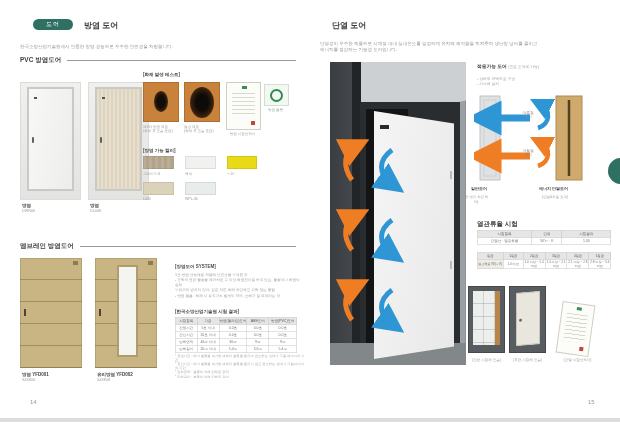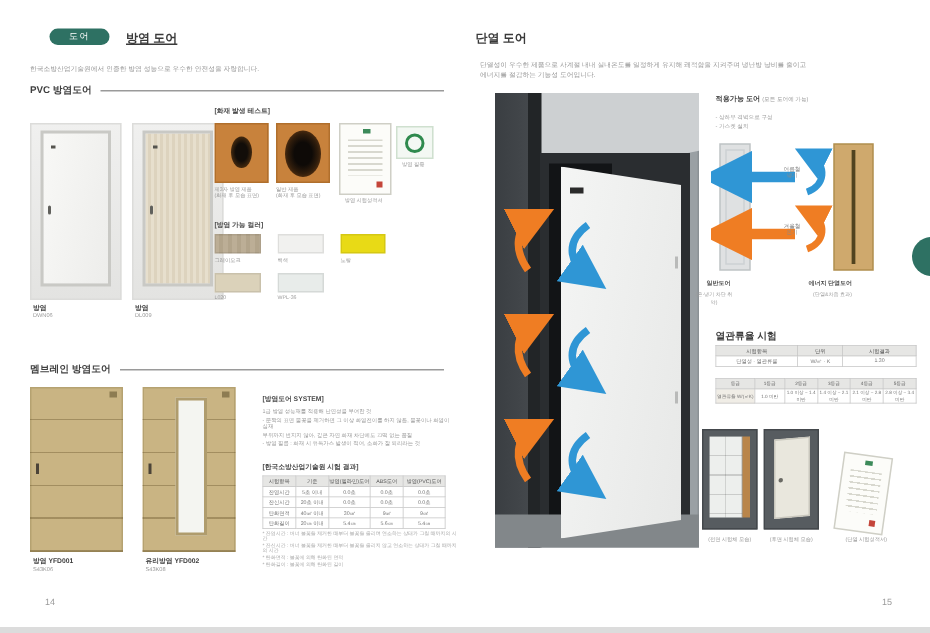--- a/index.html
+++ b/index.html
@@ -41,21 +41,21 @@
   .dtab th{background:#e6e6e4;color:#555;}
   .photo{background:#9aa0a4;overflow:hidden;box-shadow:inset 0 0 0 1px #8b9195;}
   .tab-circle{width:26px;height:26px;border-radius:50%;background:#2e7163;}
   .tphoto{background:#575c60;overflow:hidden;box-shadow:inset 0 0 0 1px #44484c;}
   .notes div{margin-bottom:2px;}
 </style>
 </head>
 <body>
 
 <div class="abs pill" style="left:33px;top:19px;width:40px;height:11px;">도어</div>
-<div class="abs h1" style="left:84px;top:20px;text-decoration:underline;">방염 도어</div>
+<div class="abs h1" style="left:84px;top:20px;">방염 도어</div>
 <div class="sc" style="left:20px;top:43px;width:560px;font-size:9px;color:#979797;">한국소방산업기술원에서 인증한 방염 성능으로 우수한 안전성을 자랑합니다.</div>
 
 <div class="abs sechead" style="left:20px;top:56px;width:276px;">
   <span class="t">PVC 방염도어</span>
   <span class="rule"></span>
 </div>
 
 <div class="abs doorimg" style="left:20px;top:82px;width:61px;height:118px;">
   <div class="leaf white">
     <span class="dot"></span>
@@ -181,21 +181,21 @@
   </tbody>
     </table>
 </div>
 <div class="sc notes" style="left:175px;top:354px;width:260px;font-size:6.6px;color:#a8a8a8;line-height:7px;">
   <div>* 잔염시간 : 버너 불꽃을 제거한 때부터 불꽃을 올리며 연소하는 상태가 그칠 때까지의 시간</div>
   <div>* 잔신시간 : 버너 불꽃을 제거한 때부터 불꽃을 올리지 않고 연소하는 상태가 그칠 때까지의 시간</div>
   <div>* 탄화면적 : 불꽃에 의해 탄화된 면적</div>
   <div>* 탄화길이 : 불꽃에 의해 탄화된 길이</div>
 </div>
 
-<div class="abs h1" style="left:317px;top:20px;">단열 도어</div>
+<div class="abs h1" style="left:332px;top:20px;">단열 도어</div>
 <div class="sc" style="left:320px;top:40px;width:580px;font-size:9px;color:#979797;line-height:13px;">
   <div>단열성이 우수한 제품으로 사계절 내내 실내온도를 일정하게 유지해 쾌적함을 지켜주며 냉난방 낭비를 줄이고</div>
   <div>에너지를 절감하는 기능성 도어입니다.</div>
 </div>
 
 <div class="abs photo" style="left:330px;top:62px;width:136px;height:303px;">
   <div class="abs" style="left:0;top:0;width:136px;height:74px;background:#cdd0d2;clip-path:polygon(0 0,100% 0,100% 52%,36% 76%,0 100%);"></div>
   <div class="abs" style="left:0;top:0;width:30px;height:303px;background:linear-gradient(90deg,#3a3e42,#474b4f);"></div>
   <div class="abs" style="left:22px;top:0;width:9px;height:303px;background:#222527;"></div>
   <div class="abs" style="left:30px;top:40px;width:100px;height:252px;background:#2a2d30;"></div>

